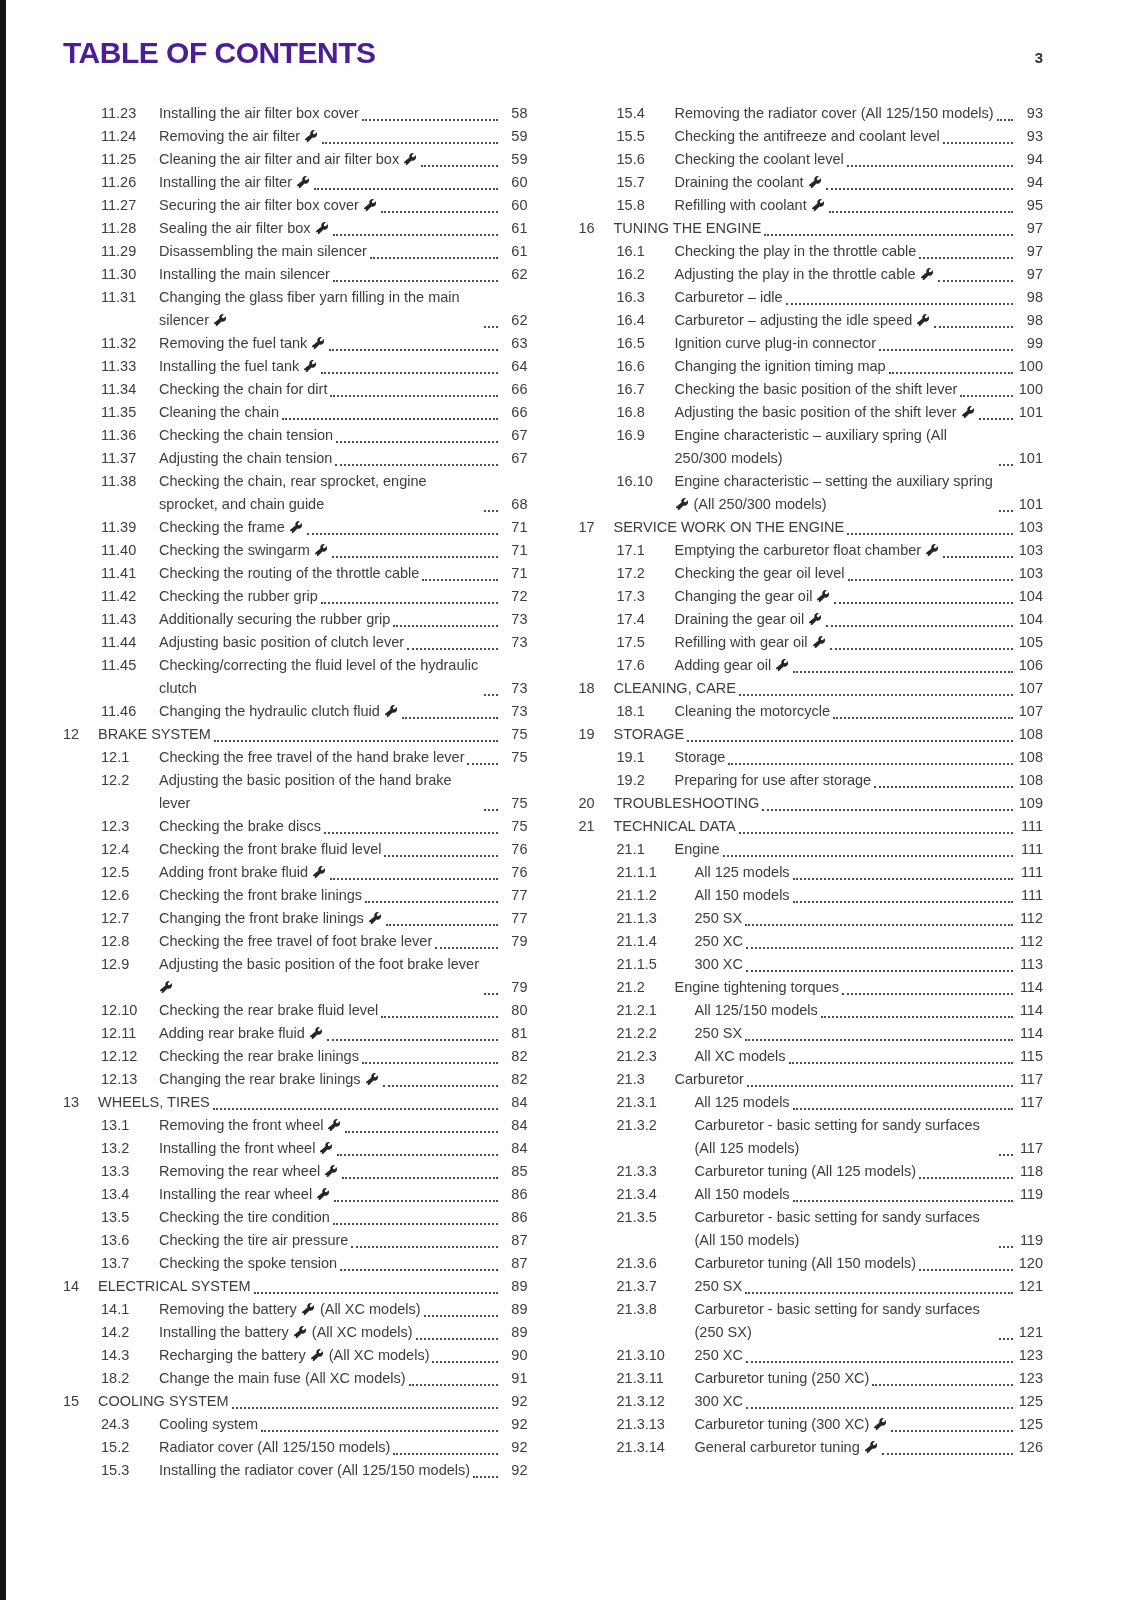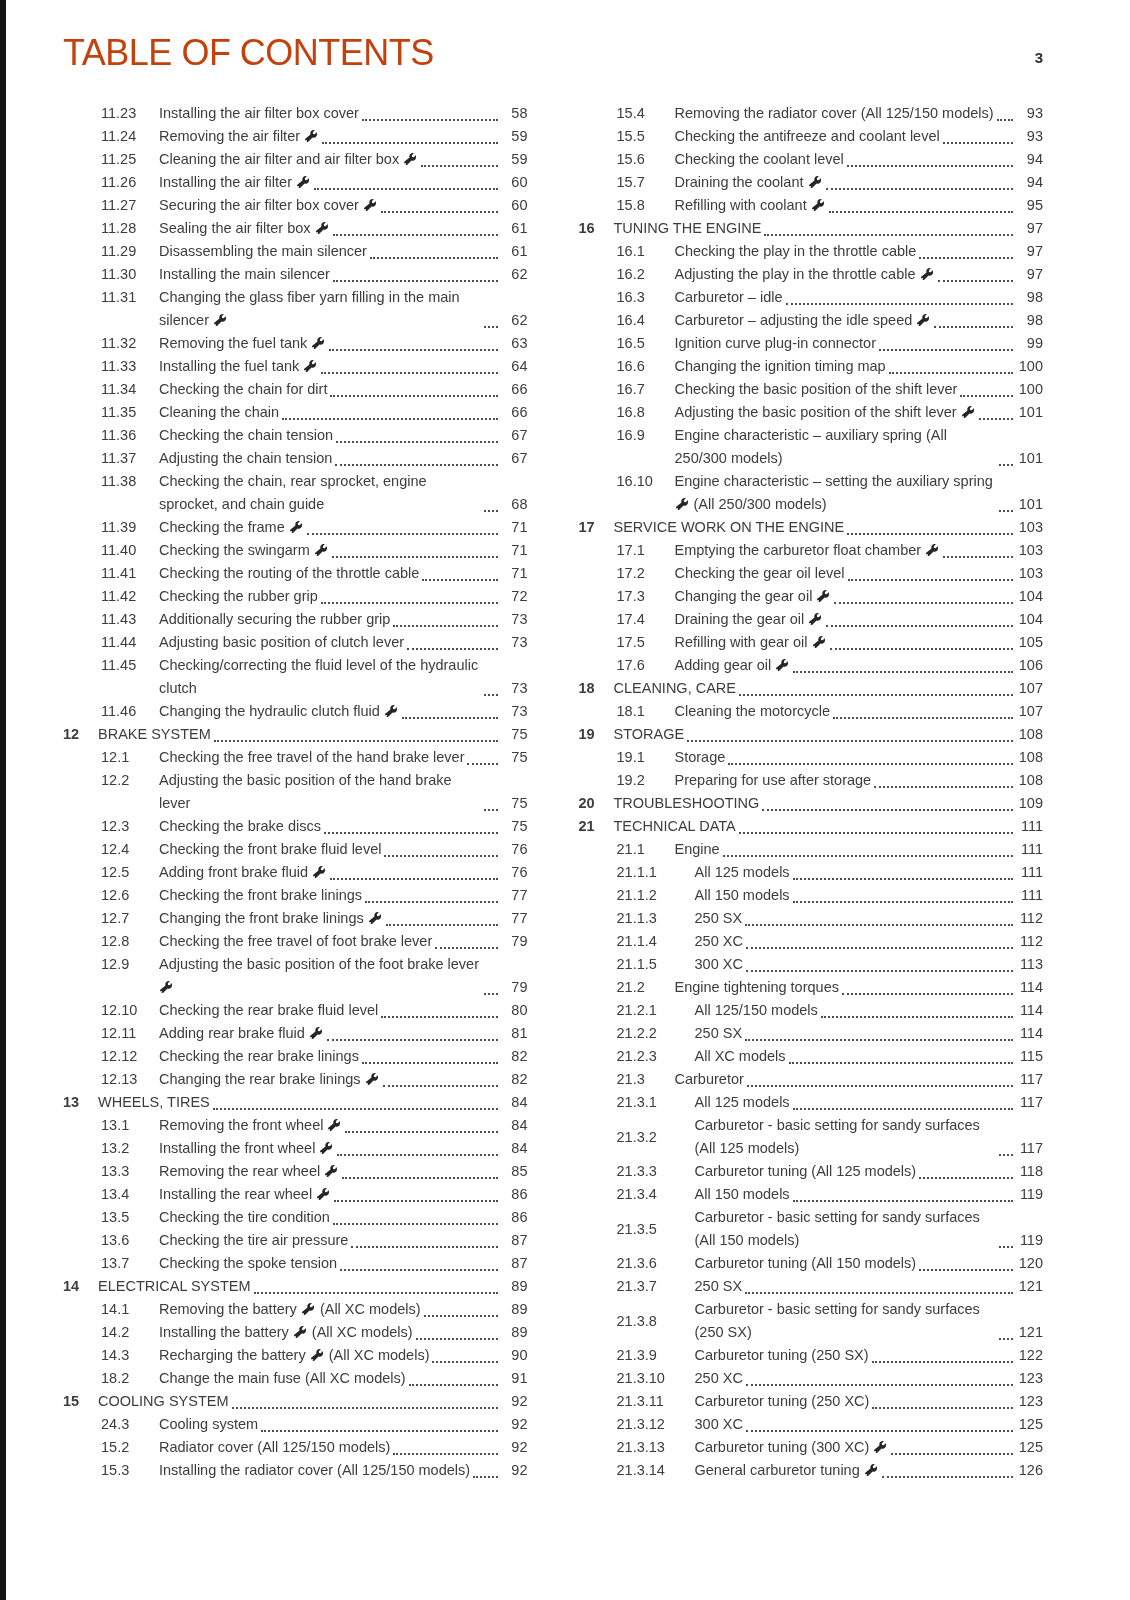--- a/index.html
+++ b/index.html
@@ -16,36 +16,36 @@
     width: 6px; height: 1600px;
     background: #151515;
   }
   .sheet { padding: 36px 87px 0 63px; }
 
   .page-header {
     display: flex; justify-content: space-between; align-items: flex-start;
     margin-bottom: 32px;
   }
   .page-title {
-    font-size: 36px; line-height: 34px; font-weight: normal;
-    letter-spacing: -0.5px; color: #c2410c;
+    font-size: 30px; line-height: 34px; font-weight: bold;
+    letter-spacing: -0.5px; color: #4c1d95;
   }
   .folio {
     font-size: 15px; font-weight: bold; color: #2e2e2e;
     padding-top: 13px;
   }
 
   .toc { display: flex; gap: 51px; }
   .toc-column { width: 474px; }
 
   .entry { display: flex; font-size: 14.5px; line-height: 23px; }
   .entry .num { flex: none; white-space: nowrap; }
-  .lvl1 > .num { width: 35px; font-weight: bold; }
+  .lvl1 > .num { width: 35px; }
   .lvl2 { padding-left: 38px; } .lvl2 > .num { width: 58px; }
-  .lvl3 { padding-left: 38px; align-items: center; } .lvl3 > .num { width: 78px; }
+  .lvl3 { padding-left: 38px; } .lvl3 > .num { width: 78px; }
 
   .entry-body { flex: 1; display: flex; align-items: flex-end; min-width: 0; }
   .title { flex: 0 1 auto; }
   .leader {
     flex: 1 0 14px; height: 0;
     border-bottom: 2px dotted #4e4e4e;
     margin: 0 3px 4px 3px;
     align-self: flex-end;
   }
   .pagenum { flex: none; min-width: 27px; text-align: right; white-space: nowrap; }
@@ -961,28 +961,20 @@
         </div>
         <div class="entry lvl3">
           <span class="num">21.3.8</span>
           <span class="entry-body">
             <span class="title">Carburetor - basic setting for sandy surfaces (250 SX)</span>
             <span class="leader"></span>
             <span class="pagenum">121</span>
           </span>
         </div>
         <div class="entry lvl3">
-          <span class="num">21.3.9</span>
-          <span class="entry-body">
-            <span class="title">Carburetor tuning (250 SX)</span>
-            <span class="leader"></span>
-            <span class="pagenum">122</span>
-          </span>
-        </div>
-        <div class="entry lvl3">
           <span class="num">21.3.10</span>
           <span class="entry-body">
             <span class="title">250 XC</span>
             <span class="leader"></span>
             <span class="pagenum">123</span>
           </span>
         </div>
         <div class="entry lvl3">
           <span class="num">21.3.11</span>
           <span class="entry-body">

